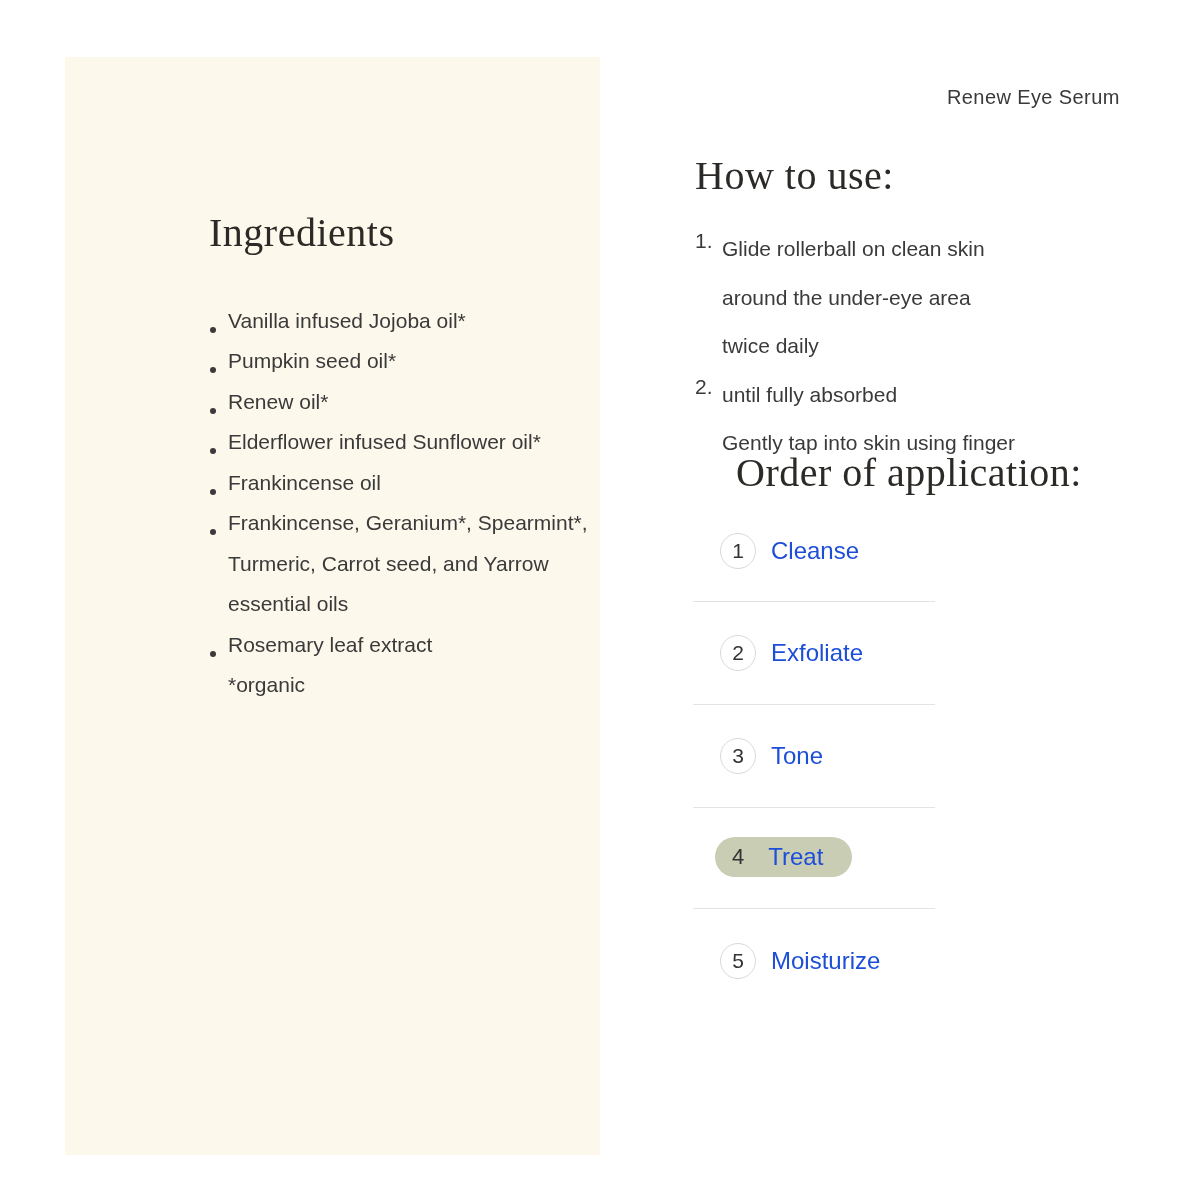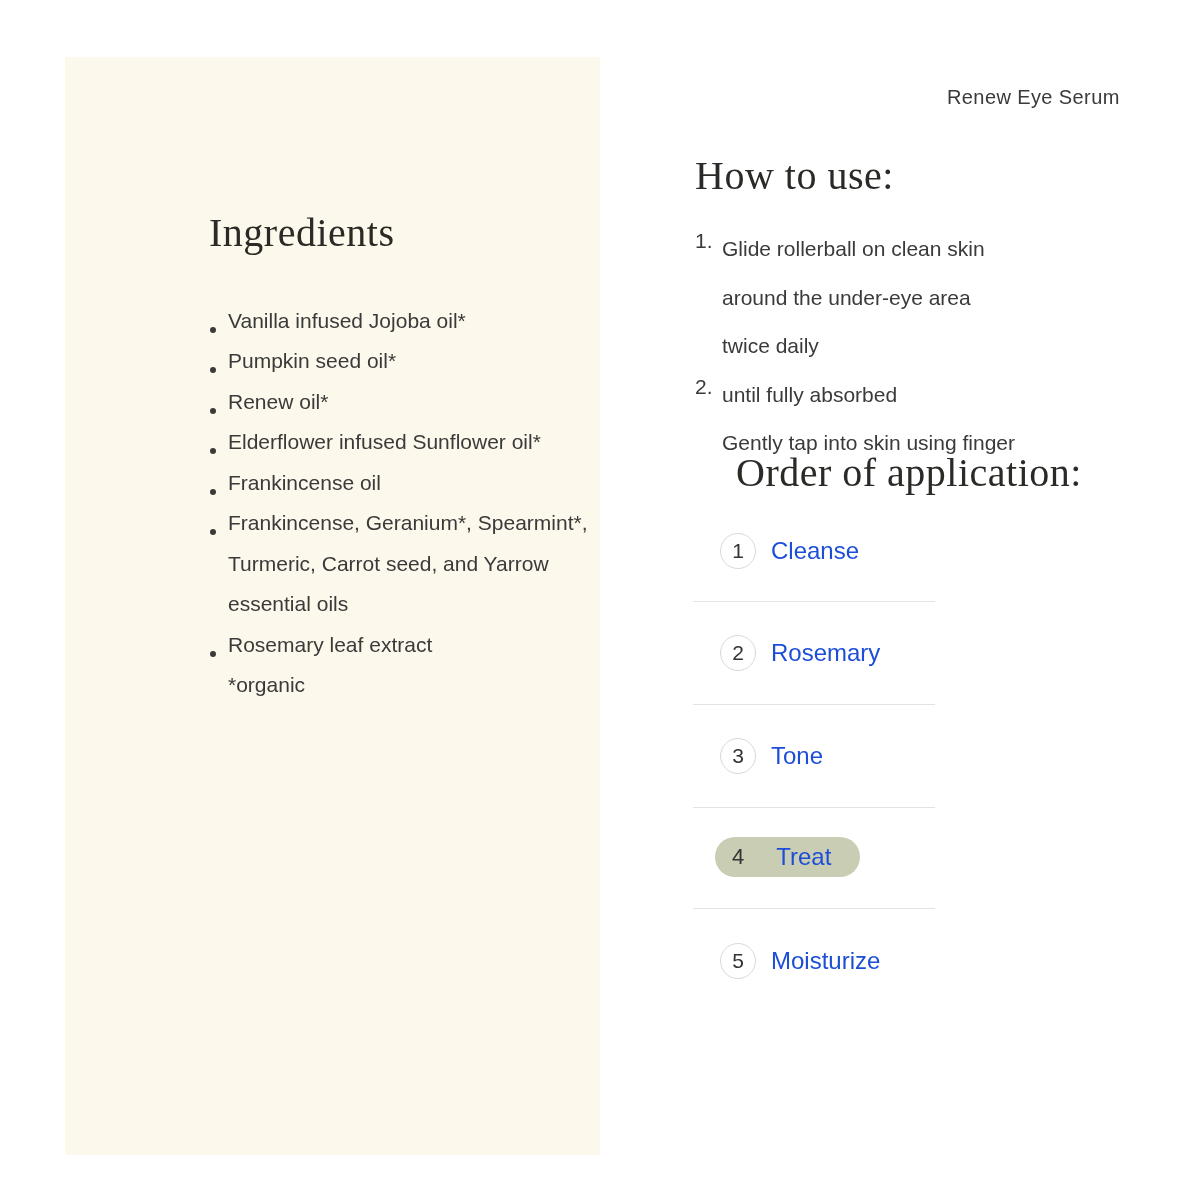--- a/index.html
+++ b/index.html
@@ -55,21 +55,21 @@
     border:1px solid var(--circle-border);border-radius:50%;background:#fff;
     display:flex;align-items:center;justify-content:center;
     font-size:21px;color:#333333;
   }
   .order-label{margin-left:15px;font-size:24px;color:#1d4ed8;white-space:nowrap;}
   .order-row.pill{
     left:22px;height:40px;background:var(--highlight-pill);
     border-radius:20px;padding:0 29px 0 17px;
   }
   .num-plain{flex:none;font-size:22px;color:#333333;}
-  .order-row.pill .order-label{margin-left:32px;}
+  .order-row.pill .order-label{margin-left:24px;}
   .divider{position:absolute;left:0;width:242px;height:1px;background:var(--divider);}
 </style>
 </head>
 <body>
 
 <div class="canvas">
 
   <section class="panel">
     <h1 class="serif title-ingredients">Ingredients</h1>
     <div class="ing-list" id="ing-list">
@@ -140,21 +140,21 @@
 
   <h1 class="serif title-order">Order of application:</h1>
 
   <div class="order" id="order">
       <div class="order-row" style="top: 533px;">
         <span class="num-circle">1</span>
         <span class="order-label">Cleanse</span>
       </div>
       <div class="order-row" style="top: 635px;">
         <span class="num-circle">2</span>
-        <span class="order-label">Rosemary</span>
+        <span class="order-label">Exfoliate</span>
       </div>
       <div class="order-row" style="top: 738px;">
         <span class="num-circle">3</span>
         <span class="order-label">Tone</span>
       </div>
       <div class="order-row pill" style="top: 837px;">
         <span class="num-plain">4</span>
         <span class="order-label">Treat</span>
       </div>
       <div class="order-row" style="top: 943px;">

